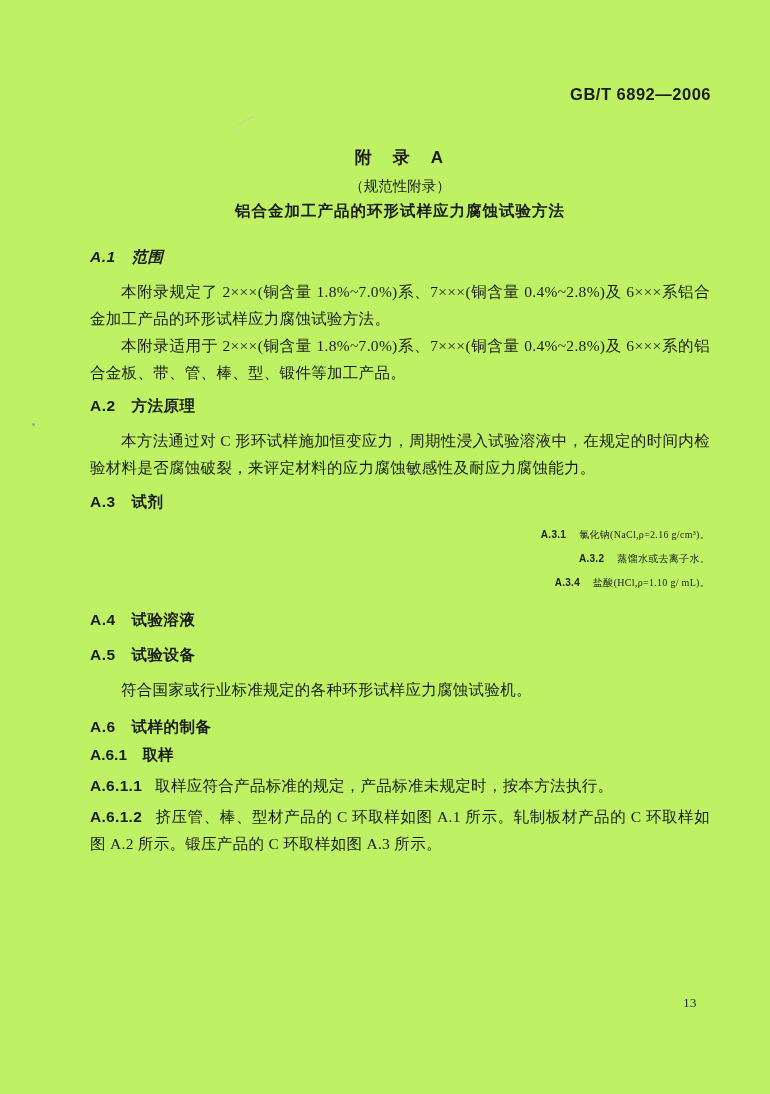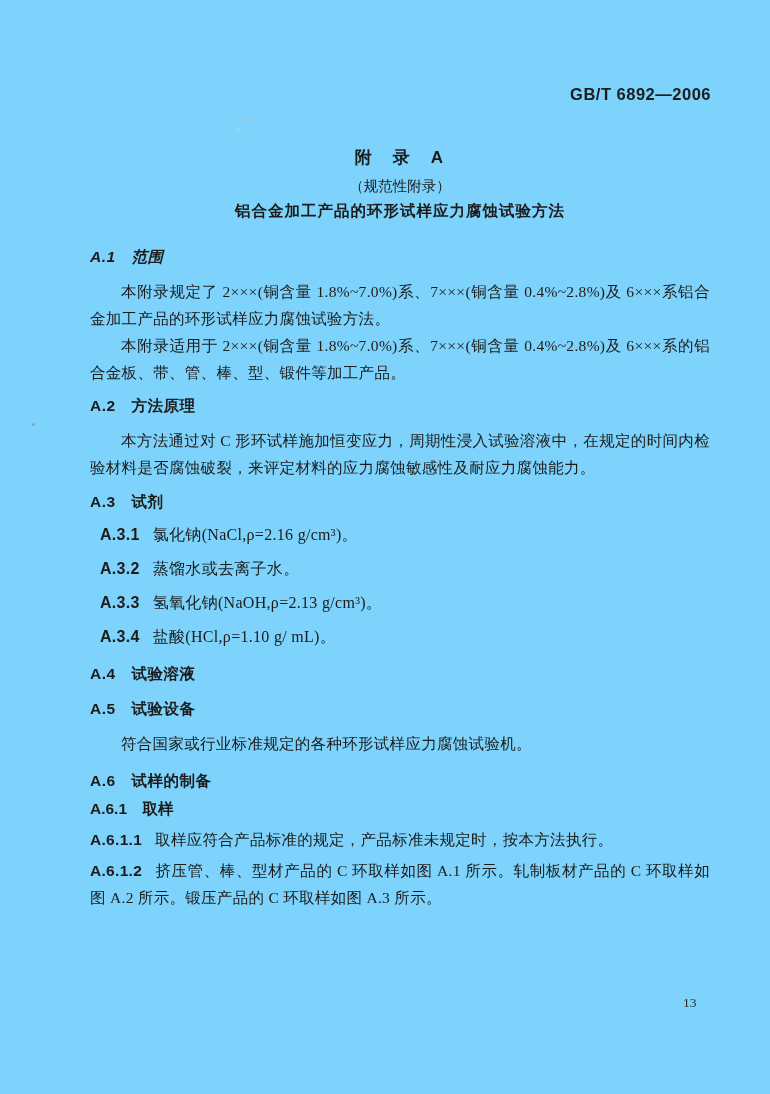--- a/index.html
+++ b/index.html
@@ -4,21 +4,21 @@
 <style>
   html, body { margin: 0; padding: 0; }
   body {
     width: 770px; height: 1094px;
     background: #e9e9e9;
     font-family: "Liberation Serif", "DejaVu Serif", serif;
   }
   .page {
     position: relative;
     width: 770px; height: 1094px;
-    background: #7dd3fc;
+    background: #bef264;
     color: #1c1c1c;
     overflow: hidden;
   }
   .std-number {
     position: absolute;
     top: 85px; right: 59px;
     font-family: "Liberation Sans", "DejaVu Sans", sans-serif;
     font-weight: 700;
     font-size: 16.5px;
     letter-spacing: 0.5px;
@@ -64,24 +64,25 @@
   .para {
     font-size: 15.5px;
     line-height: 27px;
     margin: 10px 0 0 0;
     text-indent: 2em;
     text-align: justify;
     letter-spacing: 0.3px;
   }
   .clause-list { margin-top: 10px; }
   .clause {
-    font-size: 16px;
+    font-size: 10px;
     line-height: 24px;
-    margin: 10px;
+    margin: 0;
     letter-spacing: 0.3px;
+    text-align: right;
   }
   .clause-wide {
     font-size: 15.5px;
     line-height: 27px;
     margin: 4px 0 0 0;
     text-align: justify;
     letter-spacing: 0.3px;
   }
   .clause-num {
     font-family: "Liberation Sans", "DejaVu Sans", sans-serif;
@@ -144,23 +145,20 @@
 
     <h2 class="sec-h" style="margin-top:10px;">A.3　试剂</h2>
     <div class="clause-list">
       <p class="clause">
         <span class="clause-num">A.3.1</span><span>氯化钠(NaCl,ρ=2.16 g/cm³)。</span>
       </p>
       <p class="clause">
         <span class="clause-num">A.3.2</span><span>蒸馏水或去离子水。</span>
       </p>
       <p class="clause">
-        <span class="clause-num">A.3.3</span><span>氢氧化钠(NaOH,ρ=2.13 g/cm³)。</span>
-      </p>
-      <p class="clause">
         <span class="clause-num">A.3.4</span><span>盐酸(HCl,ρ=1.10 g/ mL)。</span>
       </p>
     </div>
 
     <h2 class="sec-h" style="margin-top:14px;">A.4　试验溶液</h2>
 
     <h2 class="sec-h" style="margin-top:13px;">A.5　试验设备</h2>
     <p class="para">符合国家或行业标准规定的各种环形试样应力腐蚀试验机。</p>
 
     <h2 class="sec-h" style="margin-top:13px;">A.6　试样的制备</h2>

